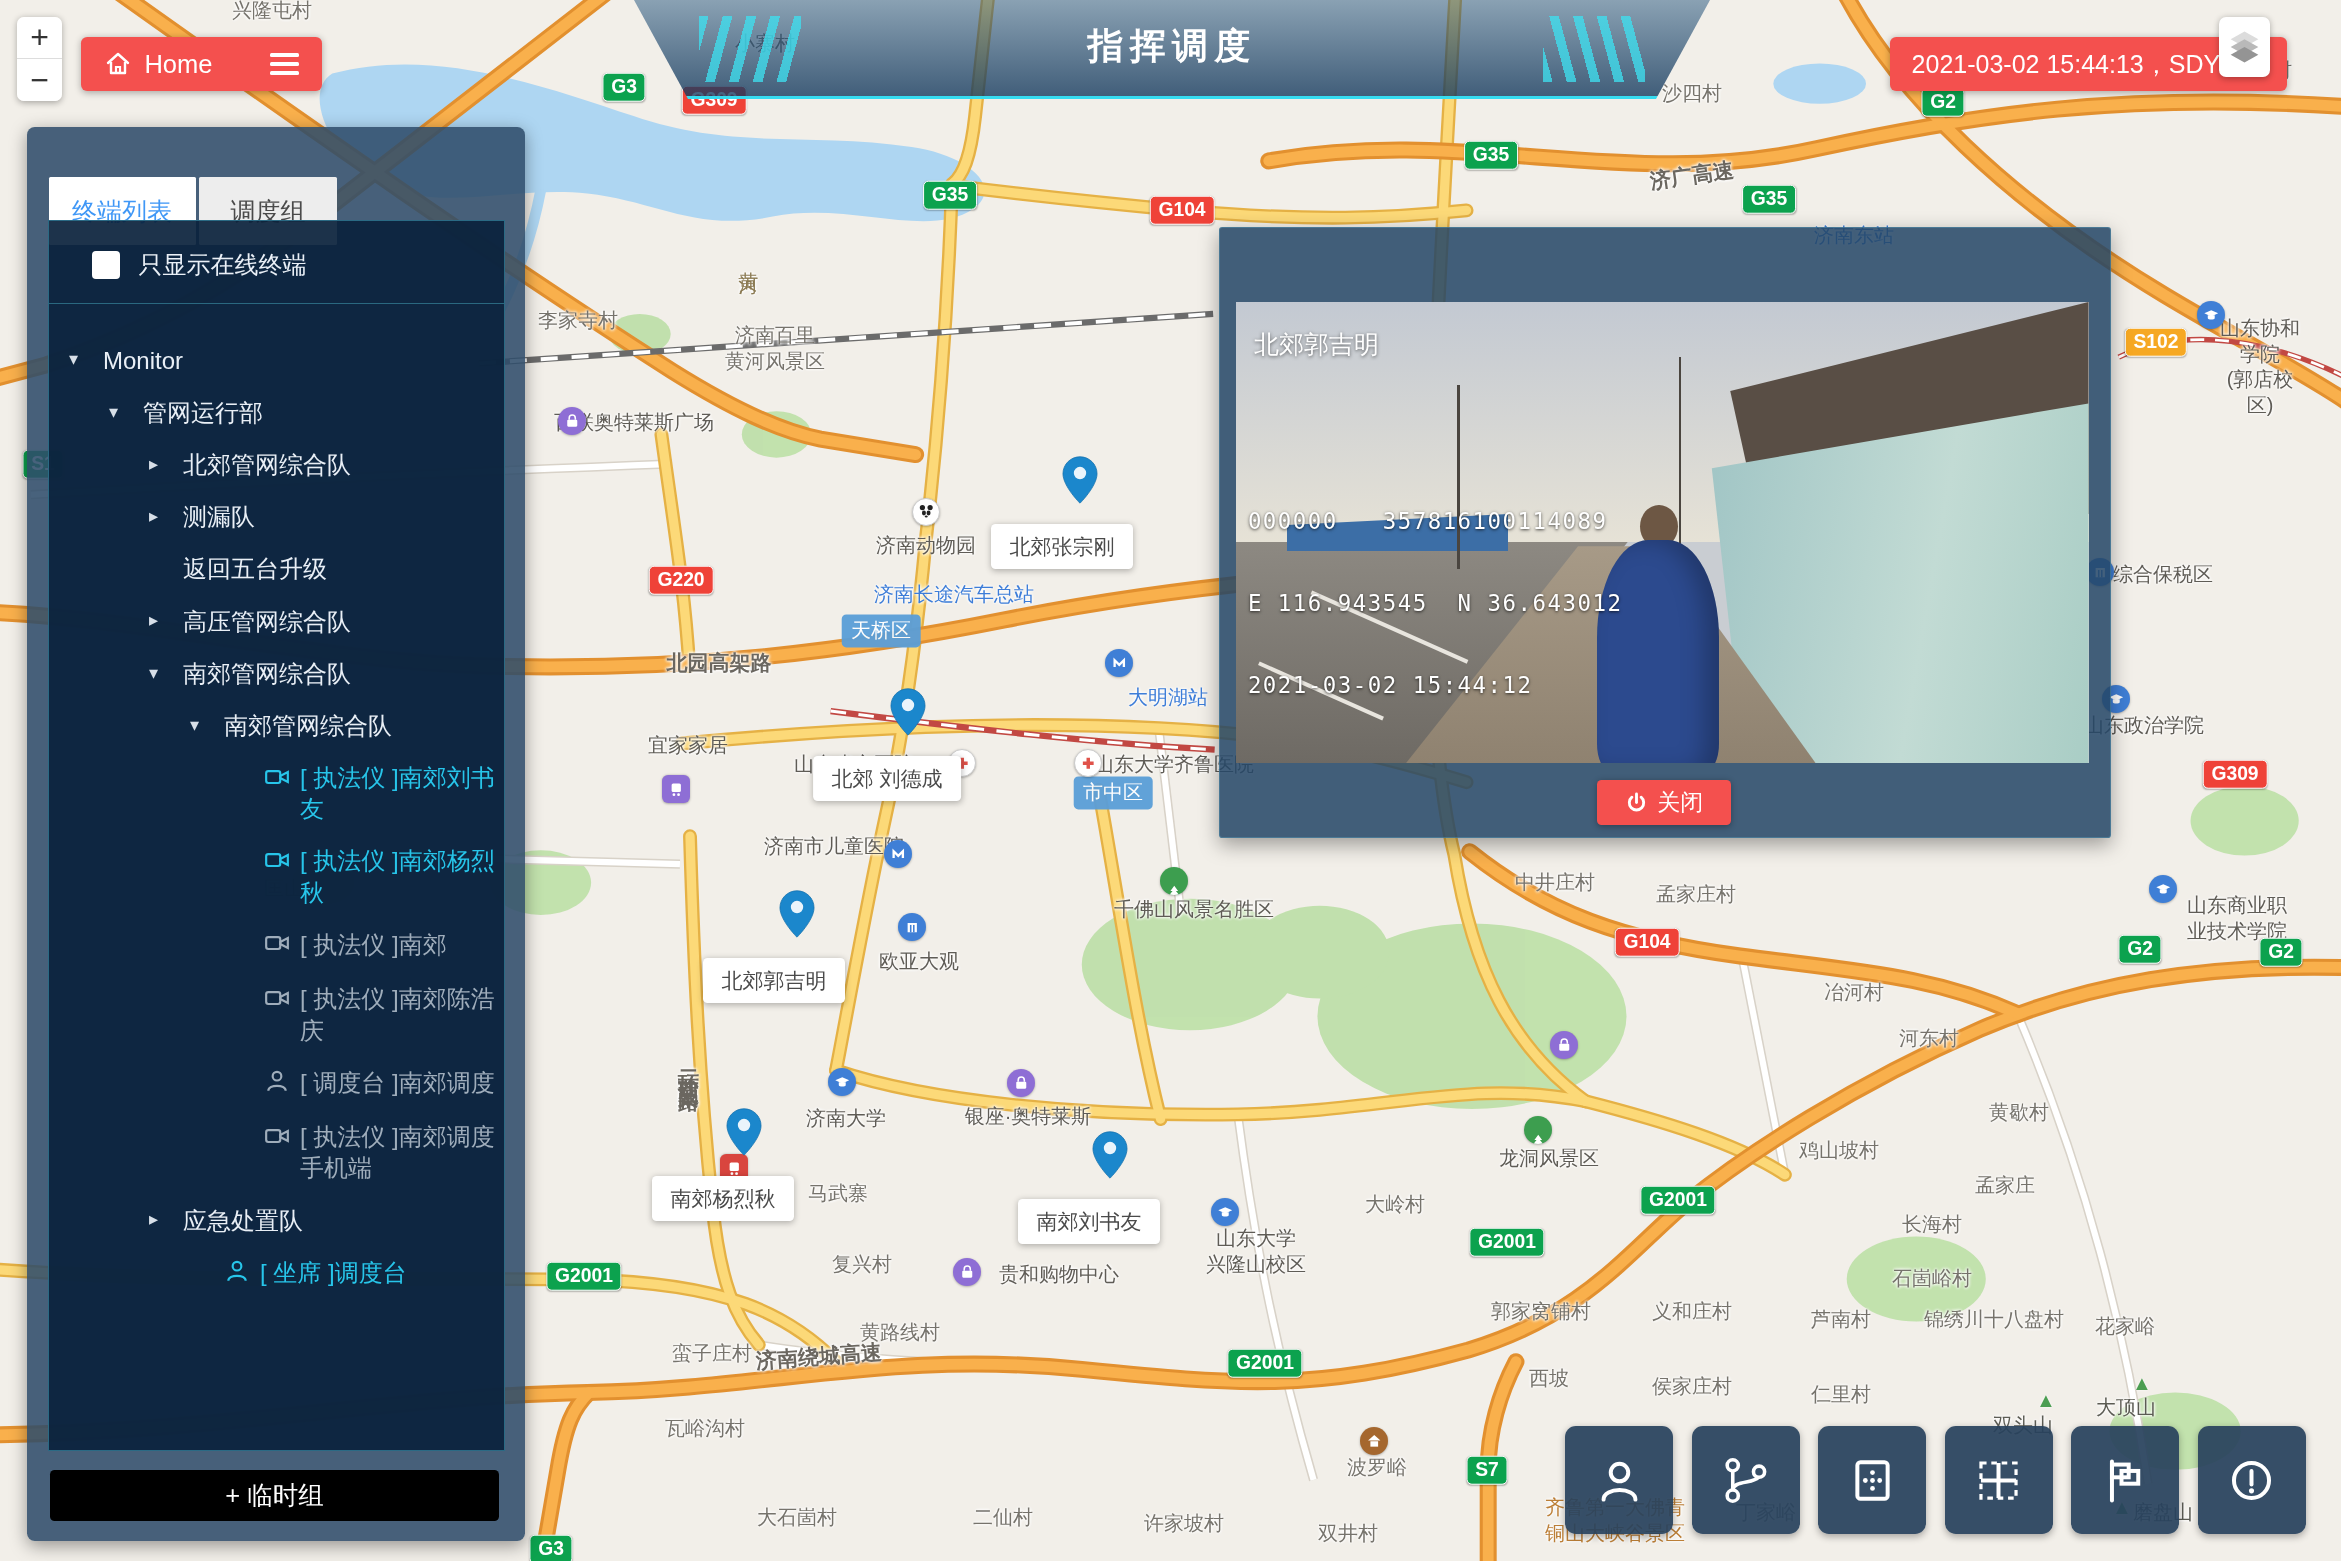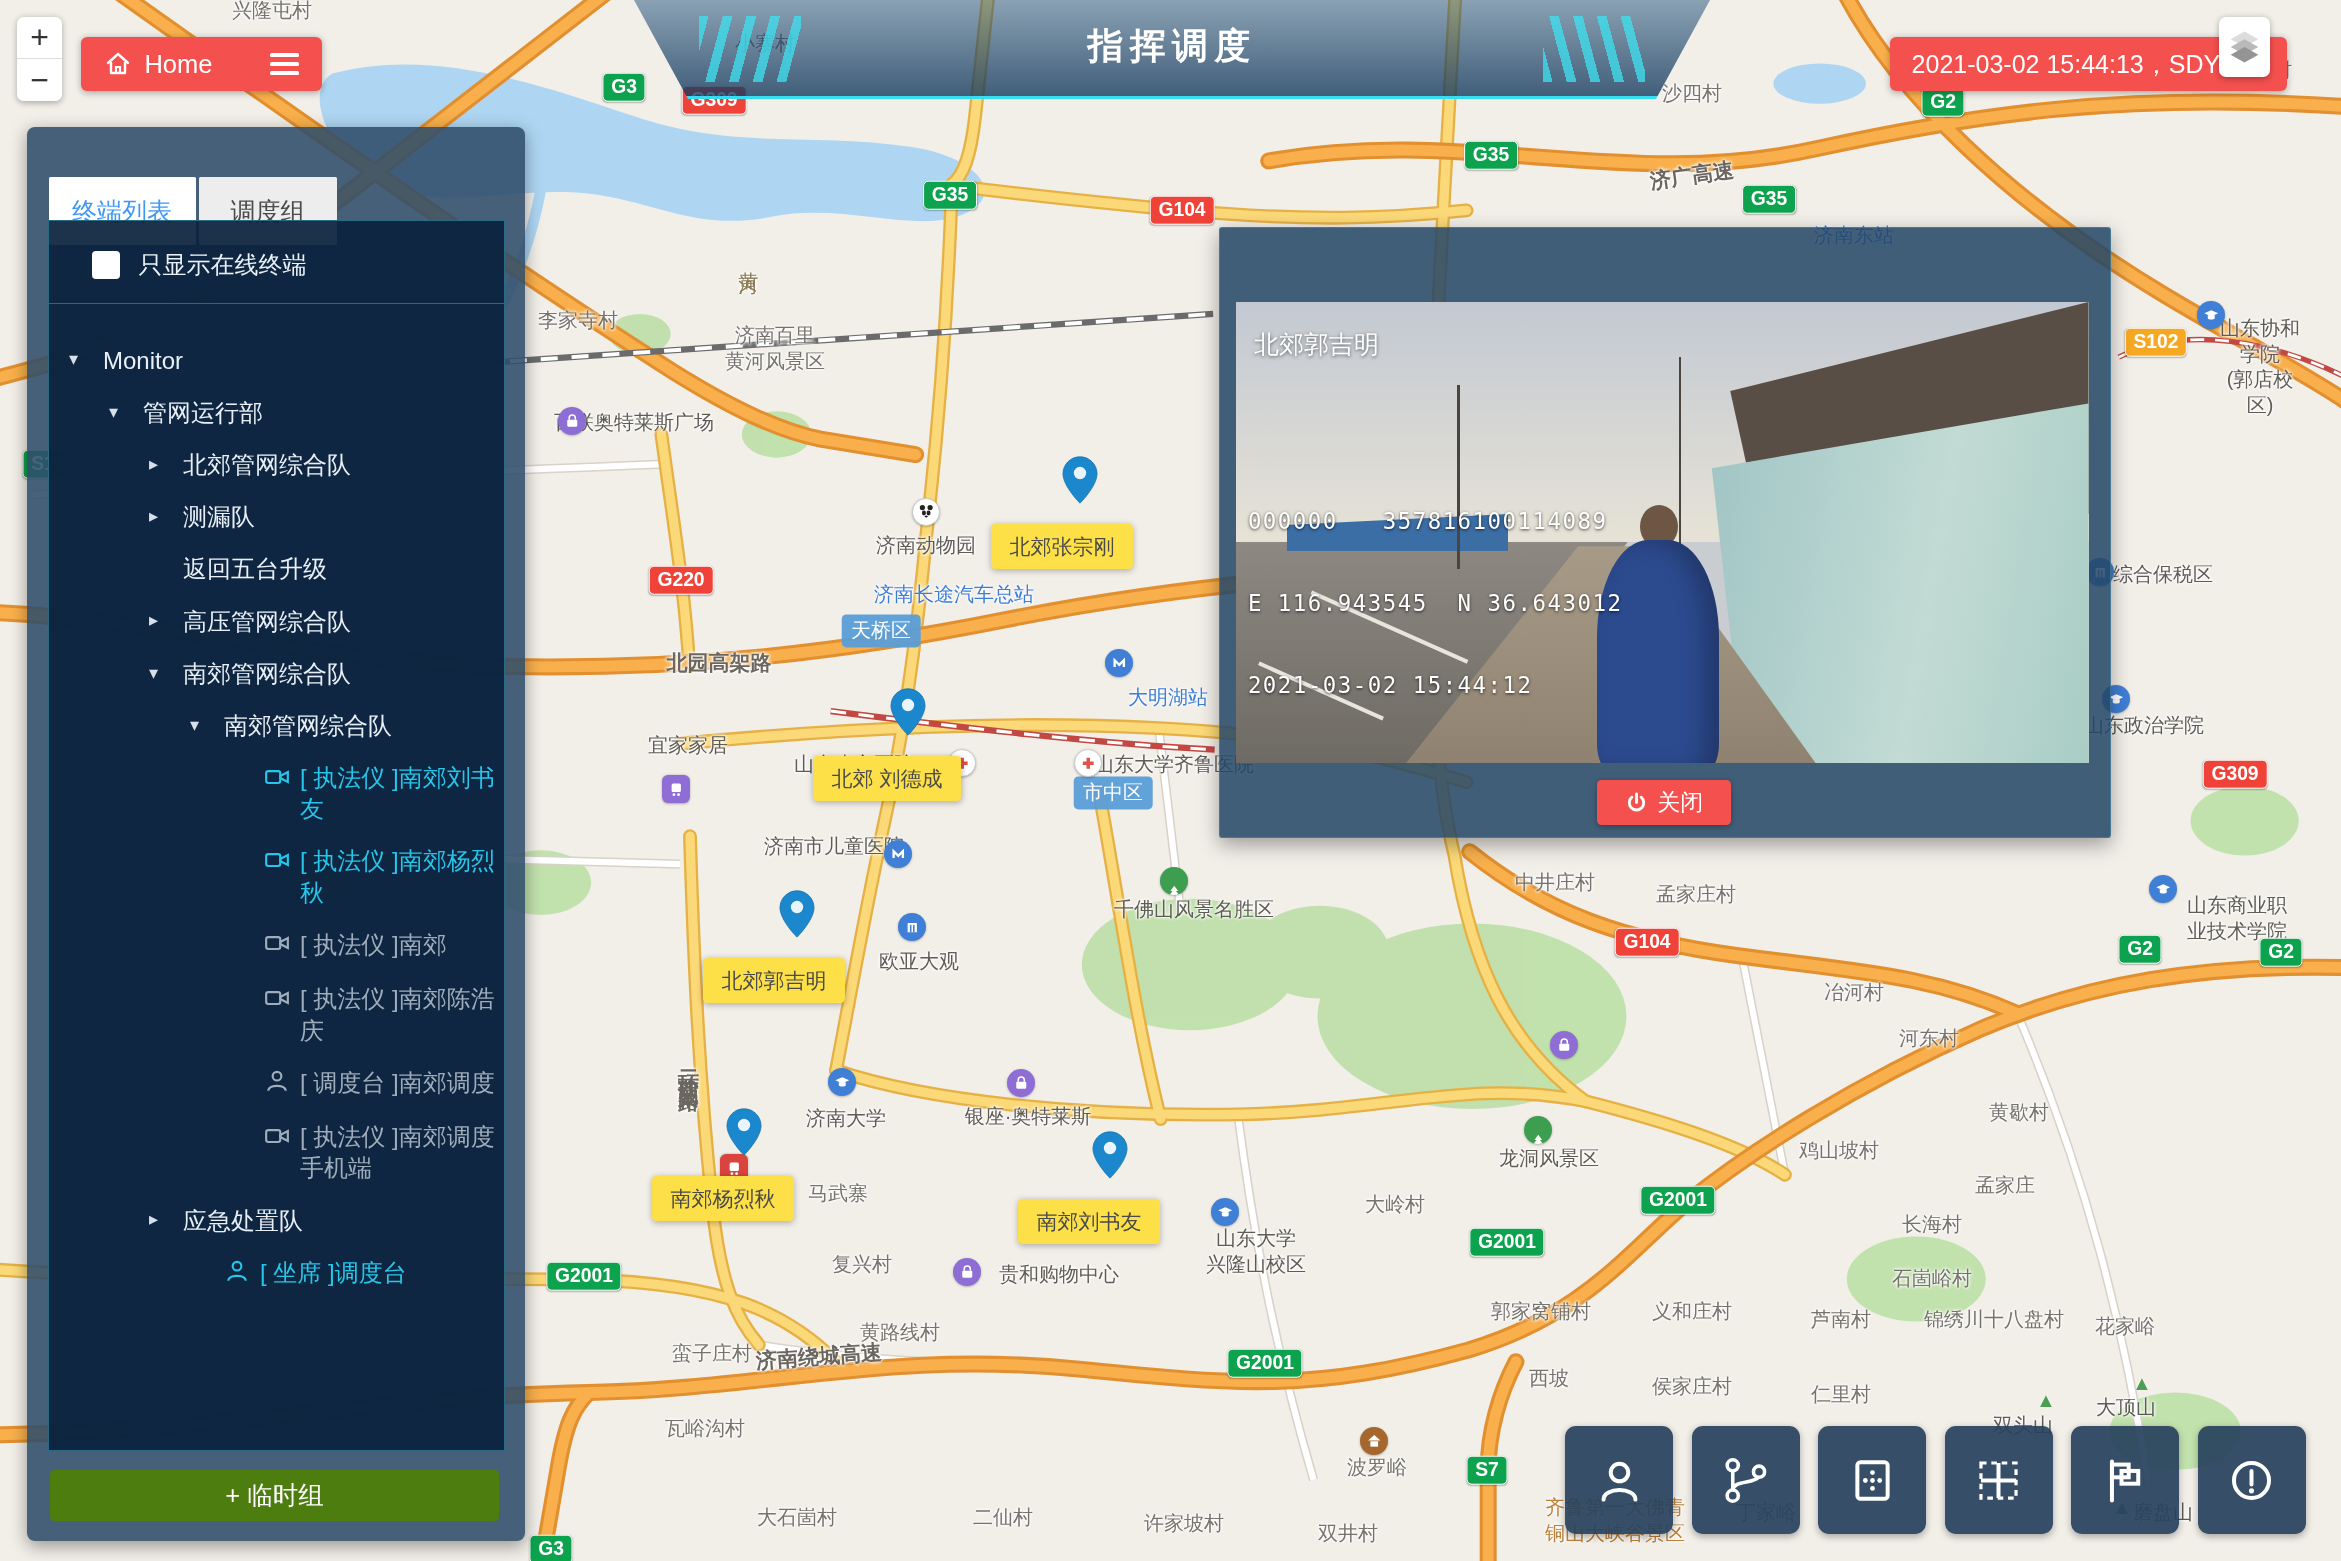--- a/index.html
+++ b/index.html
@@ -33,21 +33,21 @@
   .poiicon.cap,.poiicon.metro,.poiicon.building{background:#3f7fd6;}
   .poiicon.cross,.poiicon.panda{background:#fff;border:1.5px solid #ccc;}
   .poiicon.tree{background:#3d9e4f;}
   .poiicon.temple{background:#a5672e;}
   .poiicon.rail2{background:#d9453e;border-radius:6.2px;}
   .poiicon.rail{border-radius:6.2px;}
   .mt{position:absolute;transform:translate(-50%,-50%);font-size:20px;color:#4c9e52;text-shadow:0 0 2.3px #fff;}
 
   .marker{position:absolute;z-index:2;}
   .marker svg{position:absolute;transform:translate(-50%,-100%);}
-  .marker-label{position:absolute;transform:translate(-50%,0);background:#fde047;border-radius:4.6px;
+  .marker-label{position:absolute;transform:translate(-50%,0);background:#ffffff;border-radius:4.6px;
                 padding:8.5px 18.5px;font-size:21px;color:#4a4a4a;box-shadow:0 1.5px 6.2px rgba(0,0,0,.28);white-space:pre;z-index:2;}
 
   
   .banner{position:absolute;left:634px;top:0;width:1076px;height:99px;z-index:3;
           clip-path:polygon(0 0,100% 0,calc(100% - 54px) 100%,54px 100%);
           background:linear-gradient(180deg,rgba(34,84,126,.5),rgba(21,58,94,.8));
           border-bottom:3.1px solid #36dcf0;}
   .banner-title{margin-top:21.6px;text-align:center;font-size:36px;color:#fff;letter-spacing:6.2px;font-weight:bold;}
   .stripeL,.stripeR{position:absolute;top:15.5px;width:102px;height:66px;opacity:.9;}
   .stripeL{left:65px;background:repeating-linear-gradient(105deg,rgba(62,224,240,.85) 0 9.3px,transparent 9.3px 23px);}
@@ -80,21 +80,21 @@
   .divider{position:absolute;left:0;right:0;top:82px;border-top:1.5px solid #2a6880;}
   .tree{position:absolute;top:102px;left:20px;right:9.3px;bottom:6.2px;overflow:hidden;padding-top:21.6px;font-size:24px;}
   .trow{display:flex;margin-bottom:21px;align-items:flex-start;}
   .arrow{width:34px;flex:none;color:#d7dfe8;font-size:18px;padding-top:3.9px;}
   .ticon{width:36px;flex:none;padding-top:1.5px;}
   .ticon svg{width:26px;height:26px;}
   .tlabel{line-height:1.3;}
   .tgroup{color:#e9eff6;}
   .online{color:#27c5ea;}
   .offline{color:#9fadbb;}
-  .tempbtn{position:absolute;left:23px;right:26px;bottom:20px;height:51px;background:#4d7c0f;border-radius:4.6px;
+  .tempbtn{position:absolute;left:23px;right:26px;bottom:20px;height:51px;background:#000000;border-radius:4.6px;
            color:#fff;font-size:25.5px;display:flex;align-items:center;justify-content:center;}
 
   
   .popup{position:absolute;left:1219px;top:227px;width:892px;height:611px;z-index:4;border-radius:3.1px;
          background:rgba(36,70,103,.86);border:0.8px solid rgba(90,170,200,.35);box-shadow:0 6.2px 20px rgba(0,0,0,.35);}
   .popup-title{height:74px;line-height:74px;text-align:center;font-size:28px;color:#fff;}
   .video{position:absolute;left:15.5px;top:74px;width:853px;height:461px;overflow:hidden;background:#c9cdd2;}
   .v-sky{position:absolute;left:0;top:0;right:0;height:52%;background:linear-gradient(180deg,#c3c9d2,#e6e2d6);}
   .v-bldg{position:absolute;left:58%;top:0;right:0;height:46%;background:#594e45;
           clip-path:polygon(0 42%,100% 0,100% 100%,6% 88%);}

